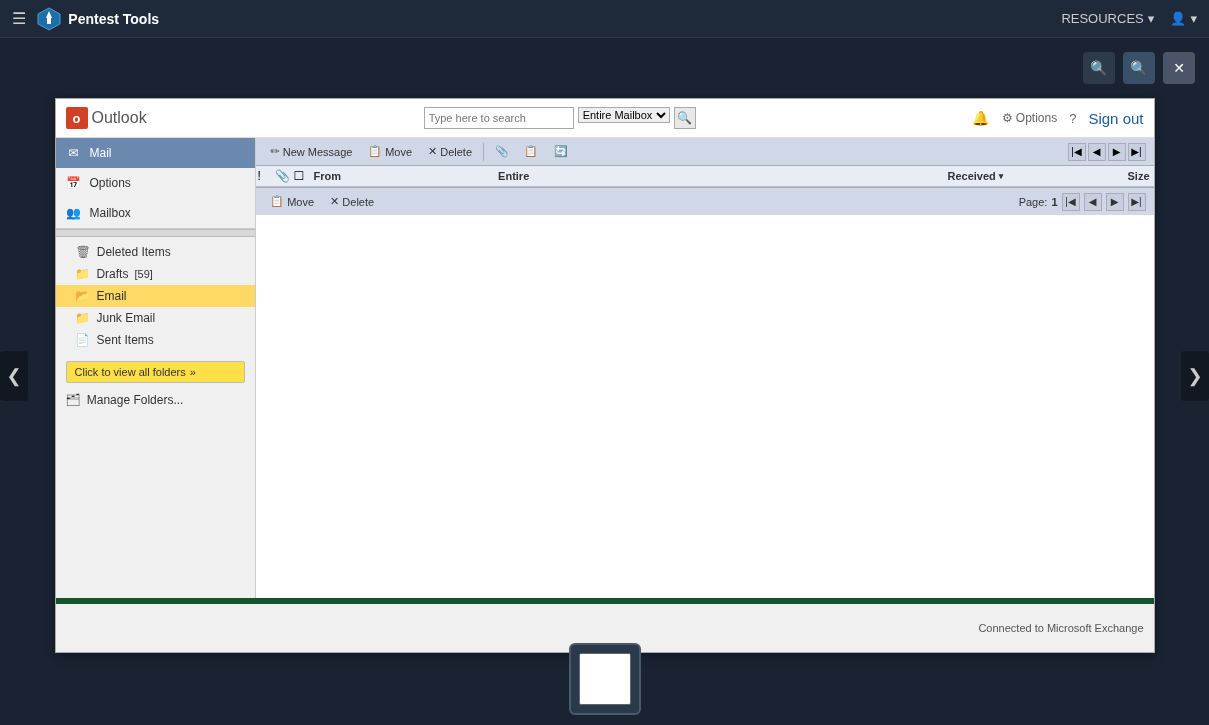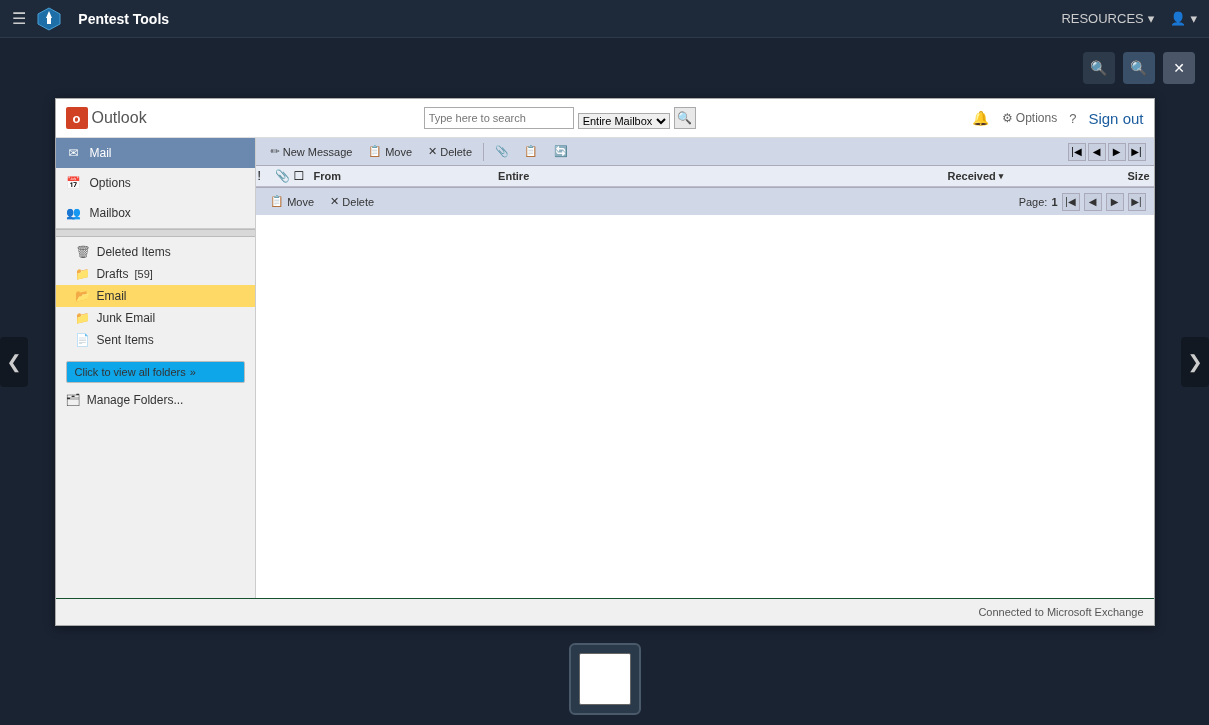--- a/index.html
+++ b/index.html
@@ -29,21 +29,21 @@
       gap: 10px;
     }
     .hamburger-icon {
       color: #ccc;
       font-size: 16px;
       cursor: pointer;
     }
     .brand {
       display: flex;
       align-items: center;
-      gap: 16px;
+      gap: 6px;
     }
     .brand-logo {
       width: 26px;
       height: 26px;
     }
     .brand-name {
       color: #fff;
       font-size: 14px;
       font-weight: bold;
     }
@@ -173,21 +173,21 @@
       font-size: 13px;
     }
     .outlook-brand-text {
       font-size: 16px;
       color: #555;
       font-weight: normal;
       text-align: center;
     }
     .outlook-search {
       display: flex;
-      align-items: flex-end;
+      align-items: flex-start;
       gap: 4px;
     }
     .outlook-search input {
       width: 150px;
       height: 22px;
       border: 1px solid #aaa;
       padding: 0 4px;
       font-size: 11px;
       color: #999;
     }
@@ -300,21 +300,21 @@
       font-size: 12px;
       color: #666;
     }
     .folder-badge {
       color: #333;
       font-size: 11px;
     }
     .view-all-folders {
       margin: 6px 10px;
       padding: 4px 8px;
-      background: #0ea5e9;
+      background: #fde047;
       border: 1px solid #bbb;
       border-radius: 2px;
       cursor: pointer;
       font-size: 11px;
       color: #333;
       display: flex;
       align-items: center;
       gap: 4px;
     }
     .manage-folders {
@@ -426,22 +426,22 @@
       align-items: center;
       gap: 4px;
     }
     .page-num {
       font-weight: bold;
     }
 
     
     .status-bar {
       background: #f0f0f0;
-      border-top: 1px solid #14532d;
-      padding: 7px 10px;
+      border-top: 6px solid #14532d;
+      padding: 18px 10px;
       text-align: right;
       font-size: 11px;
       color: #555;
     }
 
     
     .bottom-thumbnail {
       position: absolute;
       bottom: 10px;
       left: 50%;

